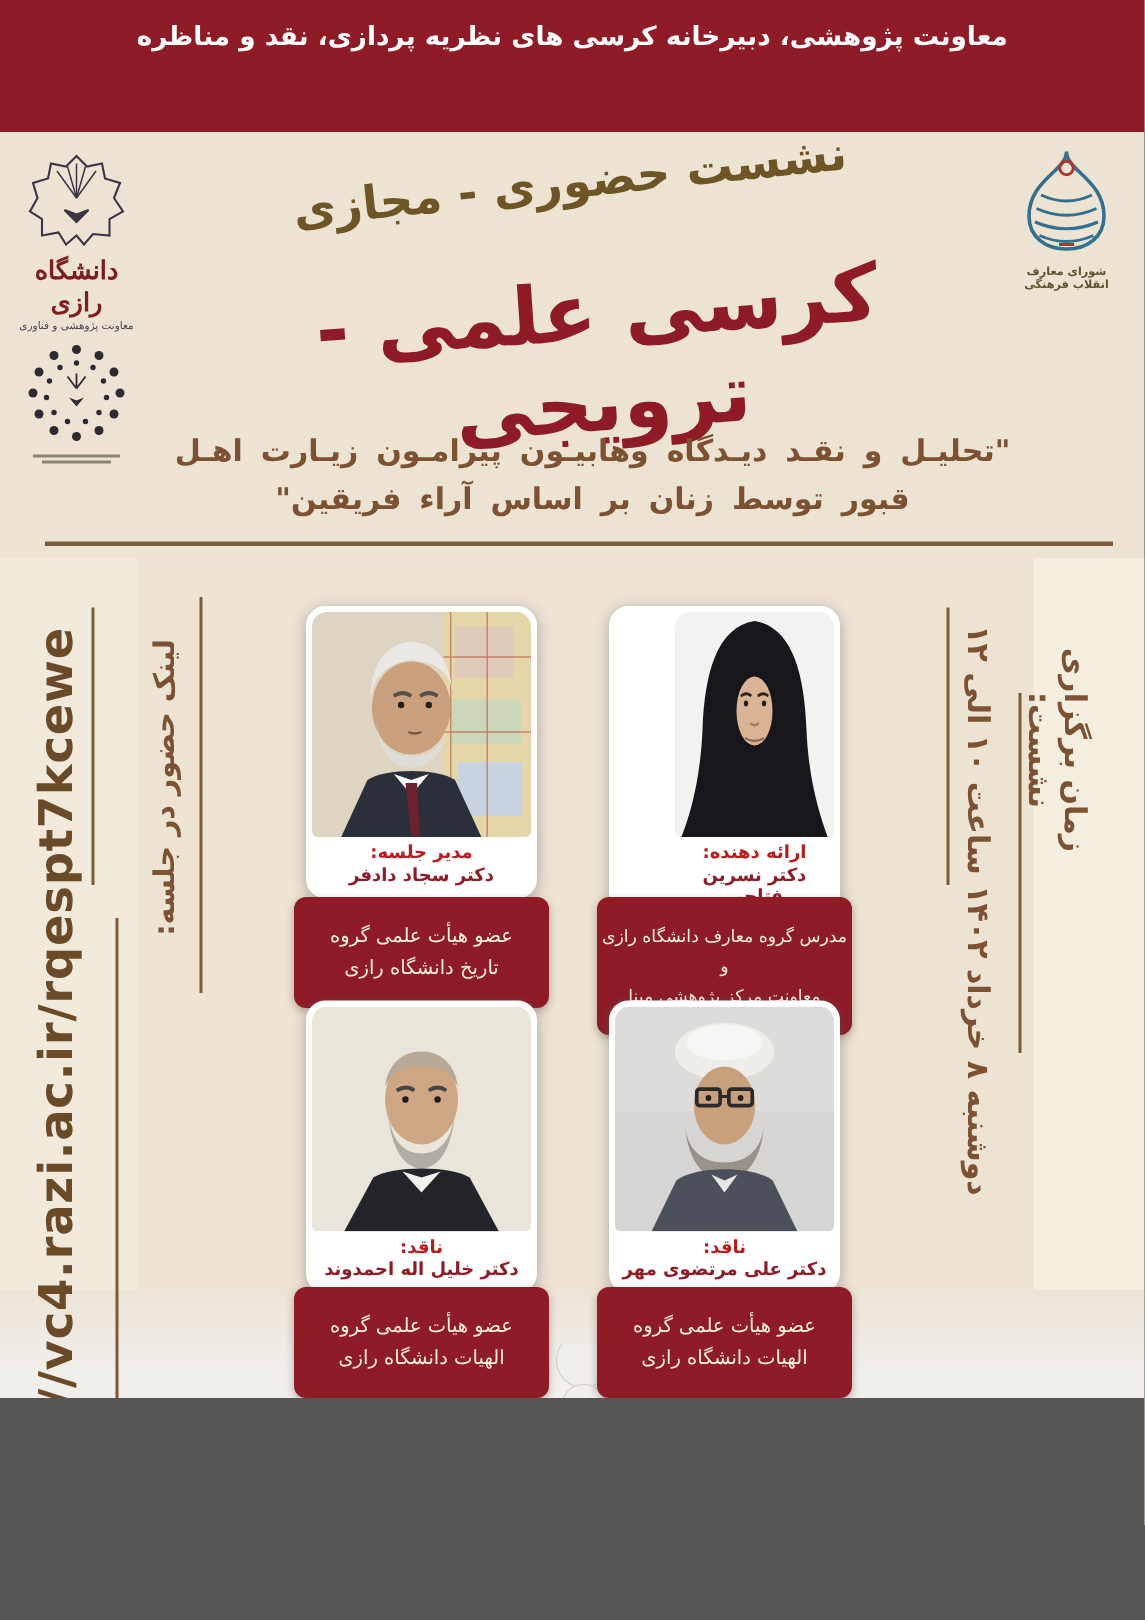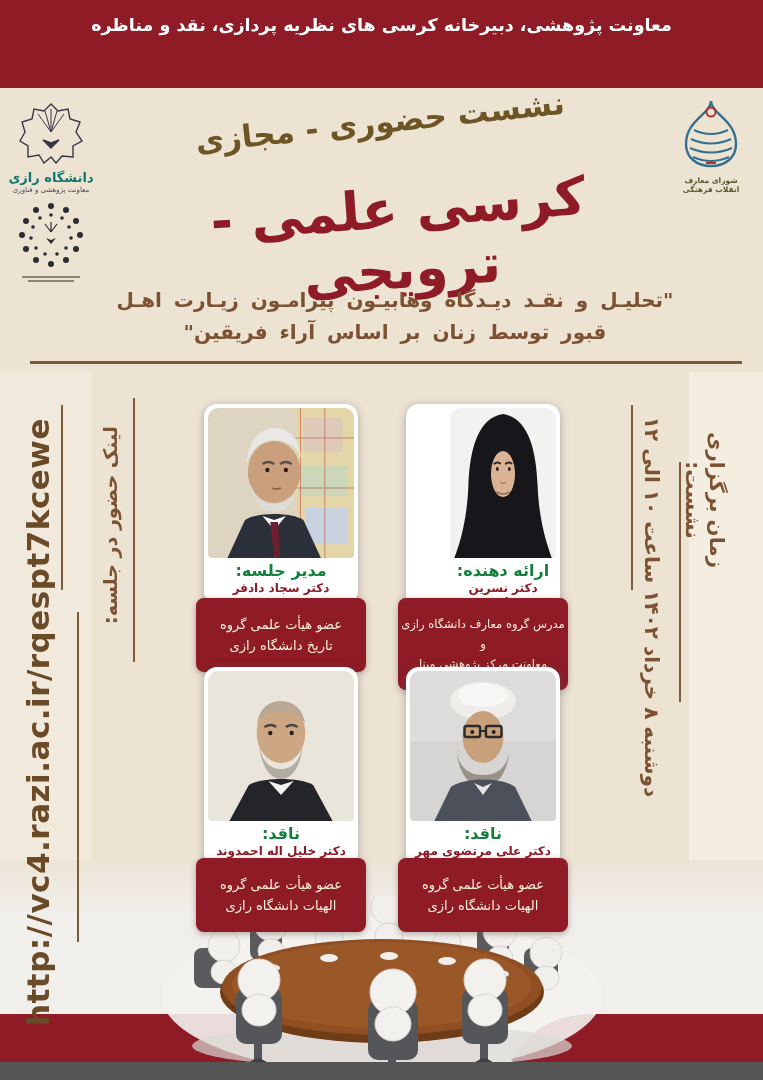--- a/index.html
+++ b/index.html
@@ -1,35 +1,35 @@
 <!DOCTYPE html>
 <html lang="fa"><head>
 <meta charset="utf-8">
 <style>
   html,body{margin:0;padding:0;background:#555;}
   .poster{
-    position:relative;width:763px;height:1062px;margin:0 auto;
+    position:relative;width:763px;height:932px;margin:0 auto;
     background:#ece3d3;overflow:hidden;
     font-family:"DejaVu Sans",sans-serif;
   }
   
   .header{position:absolute;top:0;left:0;width:763px;height:88px;background:#8e1b26;z-index:5;}
   .header .hline{display:block;text-align:center;color:#ffffff;font-weight:bold;
     font-size:17.5px;line-height:37px;direction:rtl;}
   .header{padding-top:7px;box-sizing:border-box;}
   
   .strip{position:absolute;top:372px;height:492px;z-index:1;}
   .strip.left{left:0;width:92px;background:#f1e9db;}
   .strip.right{right:0;width:74px;background:#f4eee1;}
   .bottom-bg{position:absolute;left:0;top:860px;width:763px;height:220px;z-index:1;
     background:linear-gradient(#ece4d6,#f1efec 55px,#f1efec);}
   
   .logo-block{position:absolute;z-index:4;text-align:center;}
   .razi-logos{left:8px;top:102px;width:86px;}
-  .razi-title{font-size:13px;font-weight:bold;color:#0f766e;direction:rtl;margin-top:2px;}
+  .razi-title{font-size:17px;font-weight:bold;color:#7f1d1d;direction:rtl;margin-top:2px;font-family:Liberation Serif, serif;}
   .razi-sub{font-size:7px;color:#4a4352;direction:rtl;margin-top:1px;}
   .dots-caption{height:10px;margin-top:2px;}
   .dots-caption i{display:block;height:2px;background:#8b8478;margin:2px 14px;}
   .council-logo{right:14px;top:100px;width:76px;}
   .council-caption{font-size:7.5px;color:#5c5630;direction:rtl;margin-top:2px;font-weight:bold;}
   
   .title1{position:absolute;left:180px;top:104px;width:400px;text-align:center;z-index:4;
     font-size:31px;font-weight:bold;color:#6e5526;direction:rtl;transform:rotate(-6deg);}
   .title2{position:absolute;left:190px;top:178px;width:420px;text-align:center;z-index:4;
     font-size:53px;font-weight:bold;color:#8e1b26;direction:rtl;transform:rotate(-4deg);}
@@ -45,21 +45,21 @@
   .link-label{left:-25px;top:513px;width:270px;height:24px;line-height:24px;font-size:19px;
     transform:rotate(-90deg);}
   .link-url{left:-298px;top:707px;width:672px;height:30px;line-height:30px;font-size:31px;
     direction:ltr;color:#6b4a28;letter-spacing:.5px;transform:rotate(-90deg);}
   .vline{position:absolute;width:2px;background:#7d5a38;z-index:3;}
   
   .person-card{position:absolute;width:154px;background:#ffffff;border-radius:13px;
     box-shadow:0 2px 9px rgba(90,90,100,.45);padding:4px 4px 0;box-sizing:border-box;z-index:4;}
   .photo{height:150px;border-radius:10px 10px 4px 4px;overflow:hidden;}
   .photo svg{display:block;width:100%;height:100%;}
-  .role{margin-top:3px;text-align:center;font-size:16px;font-weight:bold;color:#15803d;direction:rtl;}
+  .role{margin-top:3px;text-align:center;font-size:12px;font-weight:bold;color:#b91c1c;direction:rtl;}
   .pname{text-align:center;font-size:12px;font-weight:bold;color:#8e1b26;direction:rtl;
     padding:1px 0 9px;}
   .affil-band{position:absolute;width:170px;background:#8e1b26;border-radius:8px;z-index:4;
     color:#fcf1da;text-align:center;font-weight:normal;font-size:13px;line-height:21px;
     padding:16px 2px;box-sizing:border-box;direction:rtl;box-shadow:0 2px 6px rgba(90,60,60,.4);}
   .affil-band.small{font-size:11.5px;line-height:20px;}
   
   .address{position:absolute;left:560px;top:872px;width:196px;z-index:4;direction:rtl;
     text-align:right;color:#9a6a41;font-weight:bold;font-size:19.5px;line-height:37px;padding-right:2px;box-sizing:border-box;}
   

